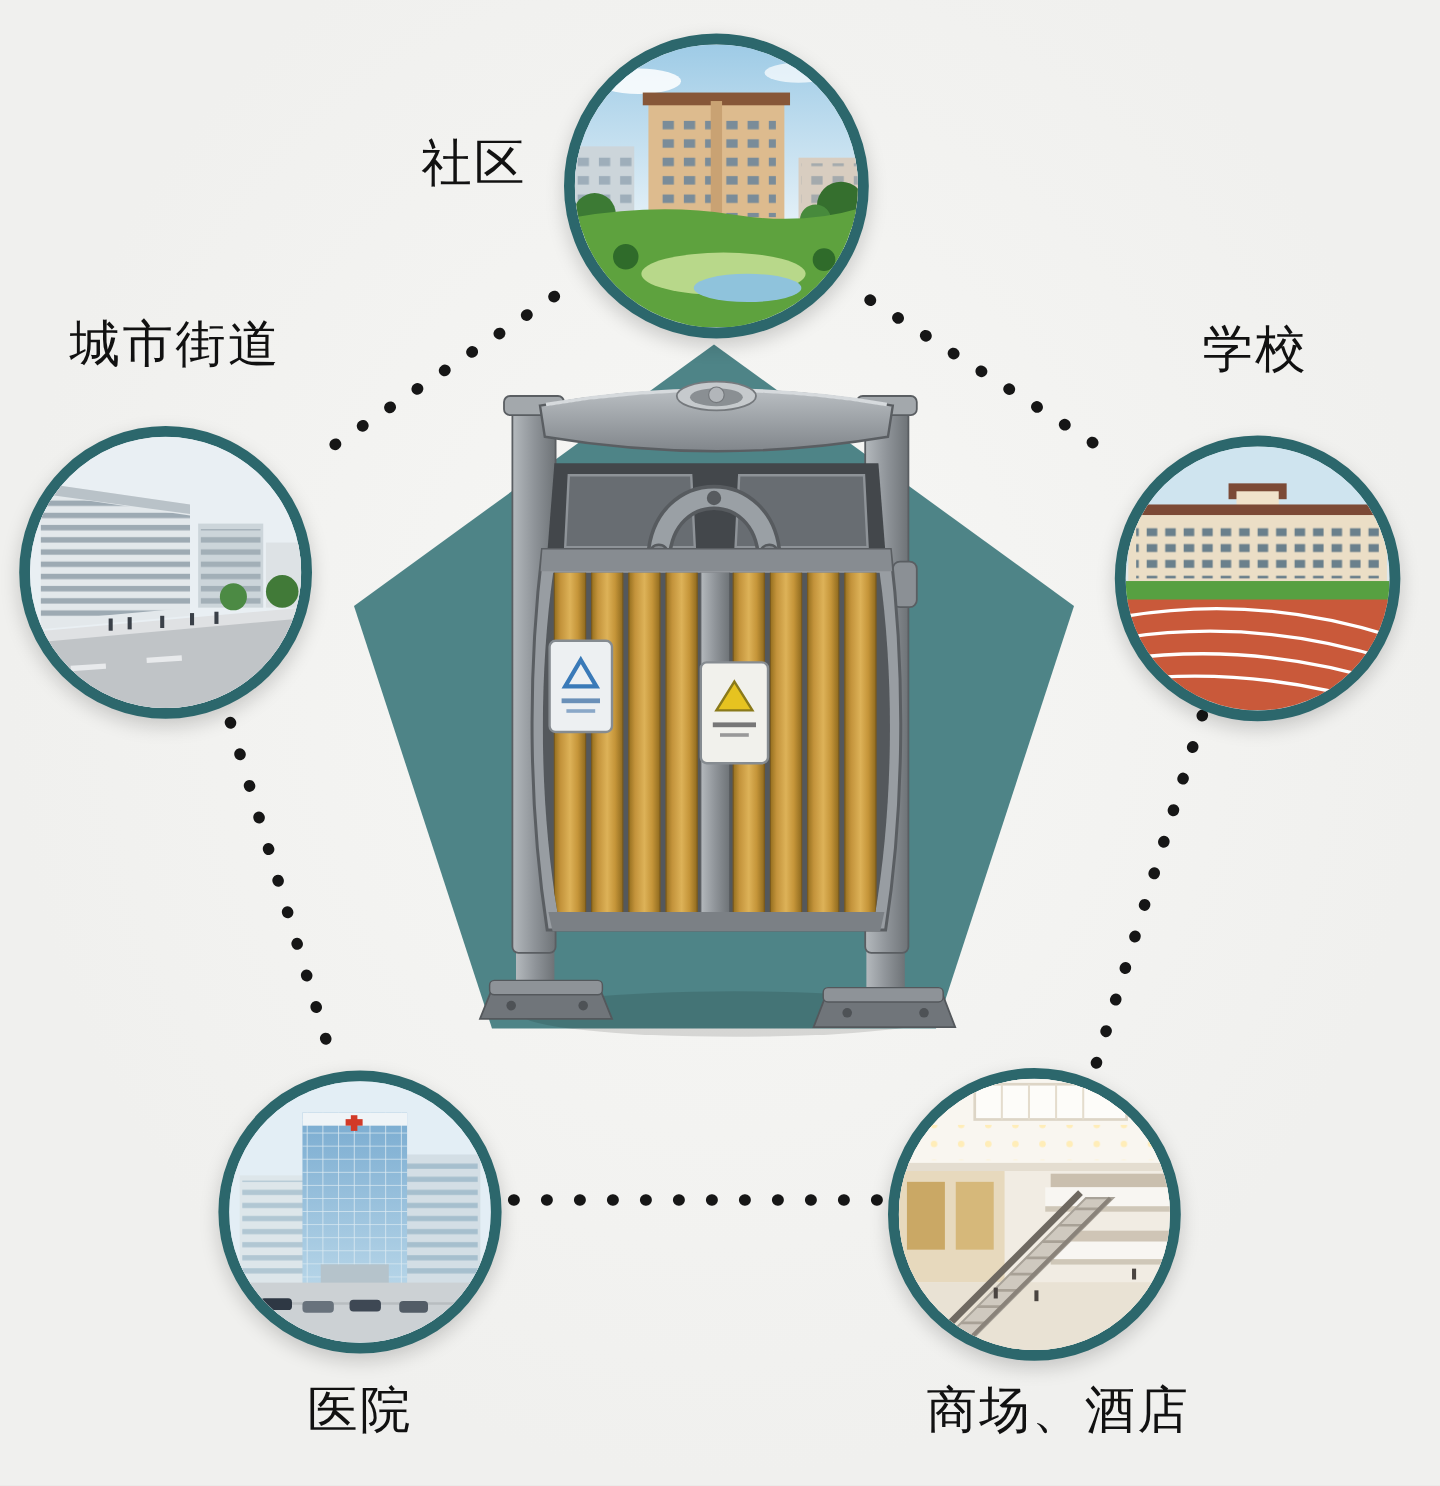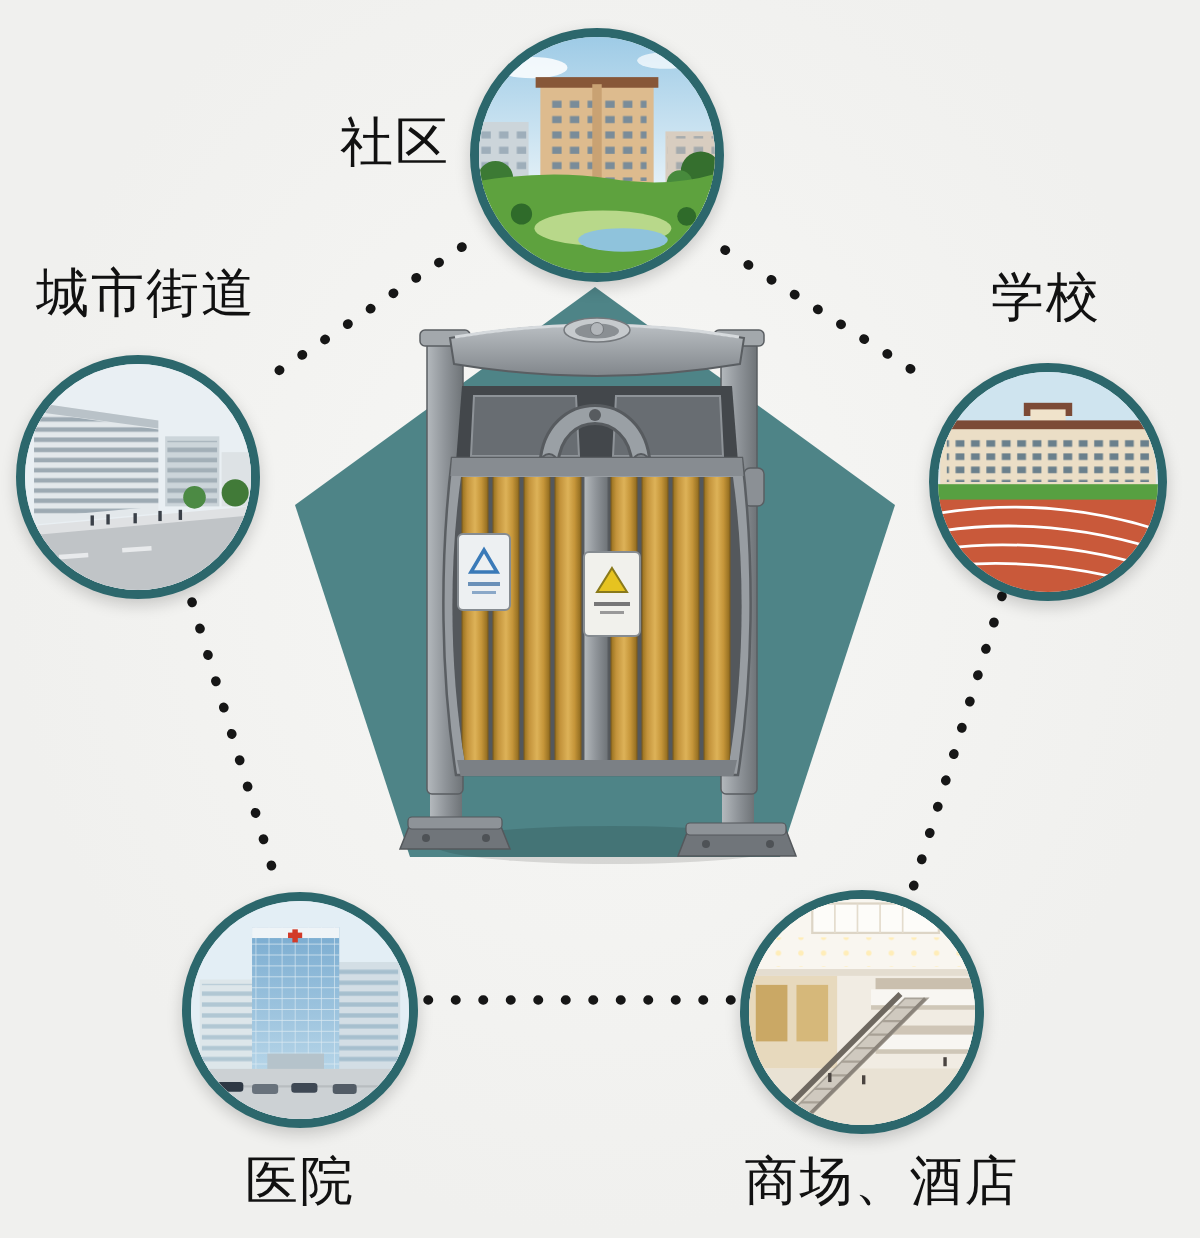--- a/index.html
+++ b/index.html
@@ -18,21 +18,21 @@
     border-radius: 50%;
     border: 9px solid var(--circle-ring, #2c676c);
     overflow: hidden;
     background: #dfe8ec;
     box-shadow: 0 6px 16px rgba(0,0,0,0.18);
   }
   .photo-circle svg { display: block; width: 100%; height: 100%; }
   .node-label {
     position: absolute;
     transform: translateX(-50%);
-    font-size: 53px;
+    font-size: 42px;
     line-height: 1;
     color: var(--label-text, #111111);
     letter-spacing: 2px;
     white-space: nowrap;
     font-weight: 500;
   }
   #c-community { left: 470px; top: 28px;  width: 254px; height: 254px; }
   #c-street    { left: 16px;  top: 355px; width: 244px; height: 244px; }
   #c-school    { left: 929px; top: 363px; width: 238px; height: 238px; }
   #c-hospital  { left: 182px; top: 892px; width: 236px; height: 236px; }

